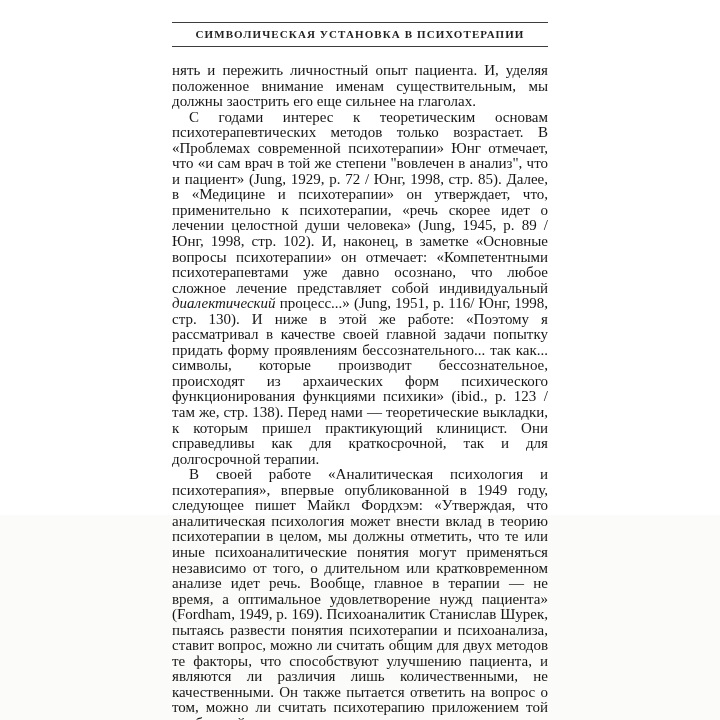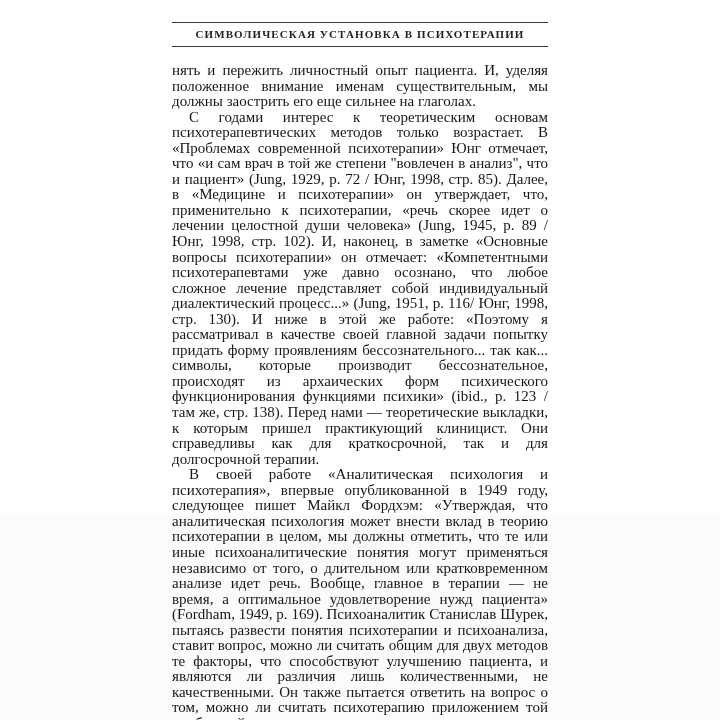--- a/index.html
+++ b/index.html
@@ -48,20 +48,21 @@
       color: #161616;
     }
     .body-text p {
       margin: 0;
       padding: 0;
     }
     .body-text p.indent {
       text-indent: 17px;
     }
     .italic {
+      font-style: italic;
     }
     .page-number {
       position: absolute;
       left: 0;
       right: 0;
       bottom: 10px;
       text-align: center;
       font-size: 12.5px;
       color: #1c1c1c;
     }

